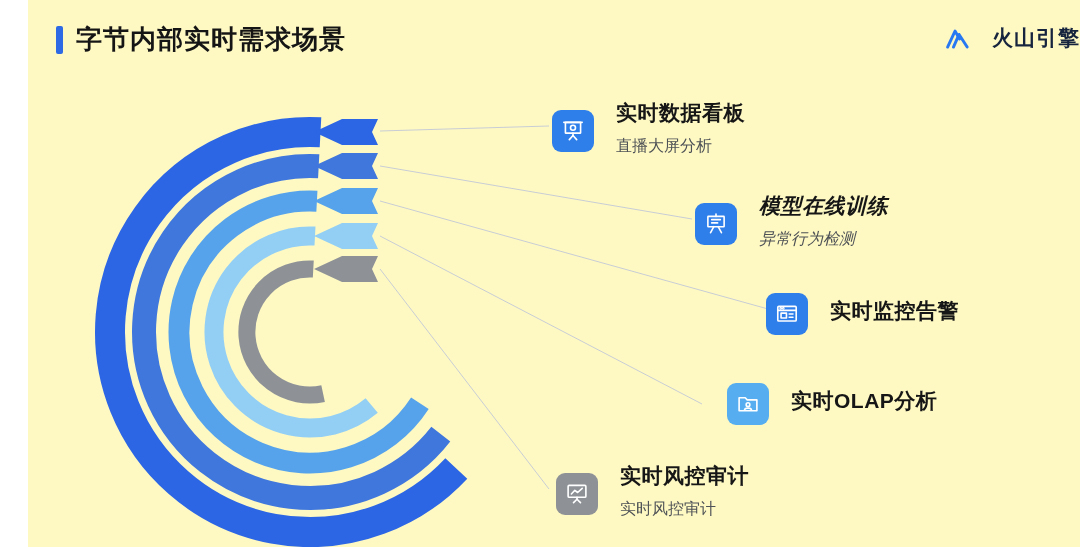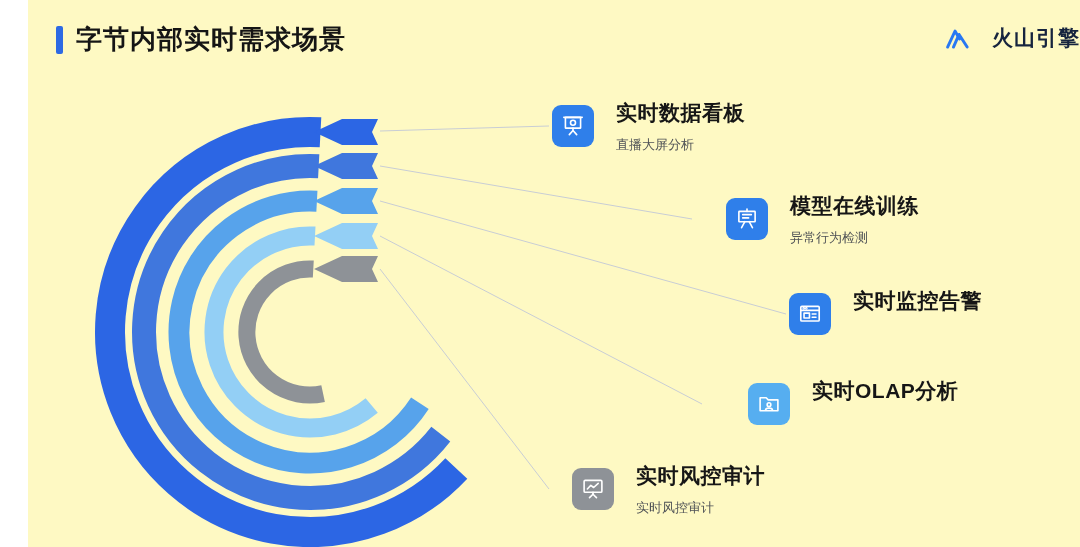--- a/index.html
+++ b/index.html
@@ -26,31 +26,31 @@
   }
   .brand svg { width: 27px; height: 27px; }
   .brand-name { font-size: 21px; font-weight: 700; color: #16243E; letter-spacing: 1px; }
   
   .diagram { position: absolute; left: 0; top: 0; }
   .diagram line { stroke-width: 1; }
   .diagram path[data-arc] { fill: none; }
   
   .item {
     position: absolute;
-    display: flex; align-items: flex-start; gap: 22px;
+    display: flex; align-items: center; gap: 22px;
   }
   .icon {
     width: 42px; height: 42px; border-radius: 9px;
     display: flex; align-items: center; justify-content: center;
     flex: 0 0 auto;
   }
   .icon svg { width: 26px; height: 26px; }
   .txt { margin-top: -6px; }
   .ttl { font-size: 21px; font-weight: 800; color: #161616; letter-spacing: 0.5px; white-space: nowrap; }
-  .sub { margin-top: 9px; font-size: 13px; color: #4F5256; white-space: nowrap; }
+  .sub { margin-top: 9px; font-size: 16px; color: #4F5256; white-space: nowrap; }
 </style>
 </head>
 <body>
 
 <div class="page">
 
   <div class="hdr">
     <span class="accent-bar" style="background: rgb(45, 106, 227);"></span>
     <h1>字节内部实时需求场景</h1>
   </div>
@@ -97,68 +97,68 @@
         <line x1="12" y1="16.2" x2="8.6" y2="20"></line>
         <line x1="12" y1="16.2" x2="15.4" y2="20"></line>
       </svg>
     </div>
     <div class="txt">
       <div class="ttl">实时数据看板</div>
       <div class="sub">直播大屏分析</div>
     </div>
   </div>
 
-  <div class="item" style="left:698px;top:198px;">
+  <div class="item" style="left:667px;top:198px;font-style:italic;">
     <div class="icon" style="background: rgb(47, 127, 234);">
       <svg viewBox="0 0 24 24" fill="none" stroke="#fff" stroke-width="1.5" stroke-linecap="round" stroke-linejoin="round">
         <line x1="12" y1="2.8" x2="12" y2="5"></line>
         <rect x="4.5" y="5" width="15" height="9.5" rx="0.5"></rect>
         <line x1="8" y1="8" x2="16" y2="8"></line>
         <line x1="8" y1="11" x2="13.5" y2="11"></line>
         <line x1="10" y1="14.5" x2="7" y2="20"></line>
         <line x1="14" y1="14.5" x2="17" y2="20"></line>
       </svg>
     </div>
     <div class="txt">
       <div class="ttl">模型在线训练</div>
       <div class="sub">异常行为检测</div>
     </div>
   </div>
 
-  <div class="item" style="left:761px;top:293px;">
+  <div class="item" style="left:738px;top:293px;">
     <div class="icon" style="background: rgb(47, 127, 234);">
       <svg viewBox="0 0 24 24" fill="none" stroke="#fff" stroke-width="1.5" stroke-linecap="round" stroke-linejoin="round">
         <rect x="3.5" y="5" width="17" height="13.5" rx="1"></rect>
         <line x1="3.5" y1="8.6" x2="20.5" y2="8.6"></line>
         <circle cx="6.2" cy="6.8" r="0.5"></circle>
         <circle cx="8.6" cy="6.8" r="0.5"></circle>
         <rect x="6.5" y="11.2" width="5" height="4.5"></rect>
         <line x1="14" y1="12" x2="17.5" y2="12"></line>
         <line x1="14" y1="15" x2="17.5" y2="15"></line>
       </svg>
     </div>
     <div class="txt">
       <div class="ttl">实时监控告警</div>
     </div>
   </div>
 
-  <div class="item" style="left:703px;top:383px;padding-left:17px;">
+  <div class="item" style="left:682px;top:383px;padding-left:17px;">
     <div class="icon" style="background: rgb(86, 174, 240);">
       <svg viewBox="0 0 24 24" fill="none" stroke="#fff" stroke-width="1.5" stroke-linecap="round" stroke-linejoin="round">
         <path d="M3.8 6.2 h5.6 l1.9 2 h8.9 v10 H3.8 z"></path>
         <circle cx="12" cy="12.6" r="1.7"></circle>
         <path d="M8.8 17.4 c0.6 -2.2 5.8 -2.2 6.4 0"></path>
       </svg>
     </div>
     <div class="txt">
       <div class="ttl">实时OLAP分析</div>
     </div>
   </div>
 
-  <div class="item" style="left:544px;top:468px;">
+  <div class="item" style="left:528px;top:468px;">
     <div class="icon" style="background: rgb(142, 146, 151);">
       <svg viewBox="0 0 24 24" fill="none" stroke="#fff" stroke-width="1.5" stroke-linecap="round" stroke-linejoin="round">
         <rect x="3.8" y="4" width="16.4" height="11" rx="1"></rect>
         <polyline points="6.8,12 10,8.6 12.6,10.6 16.8,6.8"></polyline>
         <line x1="12" y1="15" x2="12" y2="16.8"></line>
         <line x1="12" y1="16.8" x2="8.8" y2="20"></line>
         <line x1="12" y1="16.8" x2="15.2" y2="20"></line>
       </svg>
     </div>
     <div class="txt">

